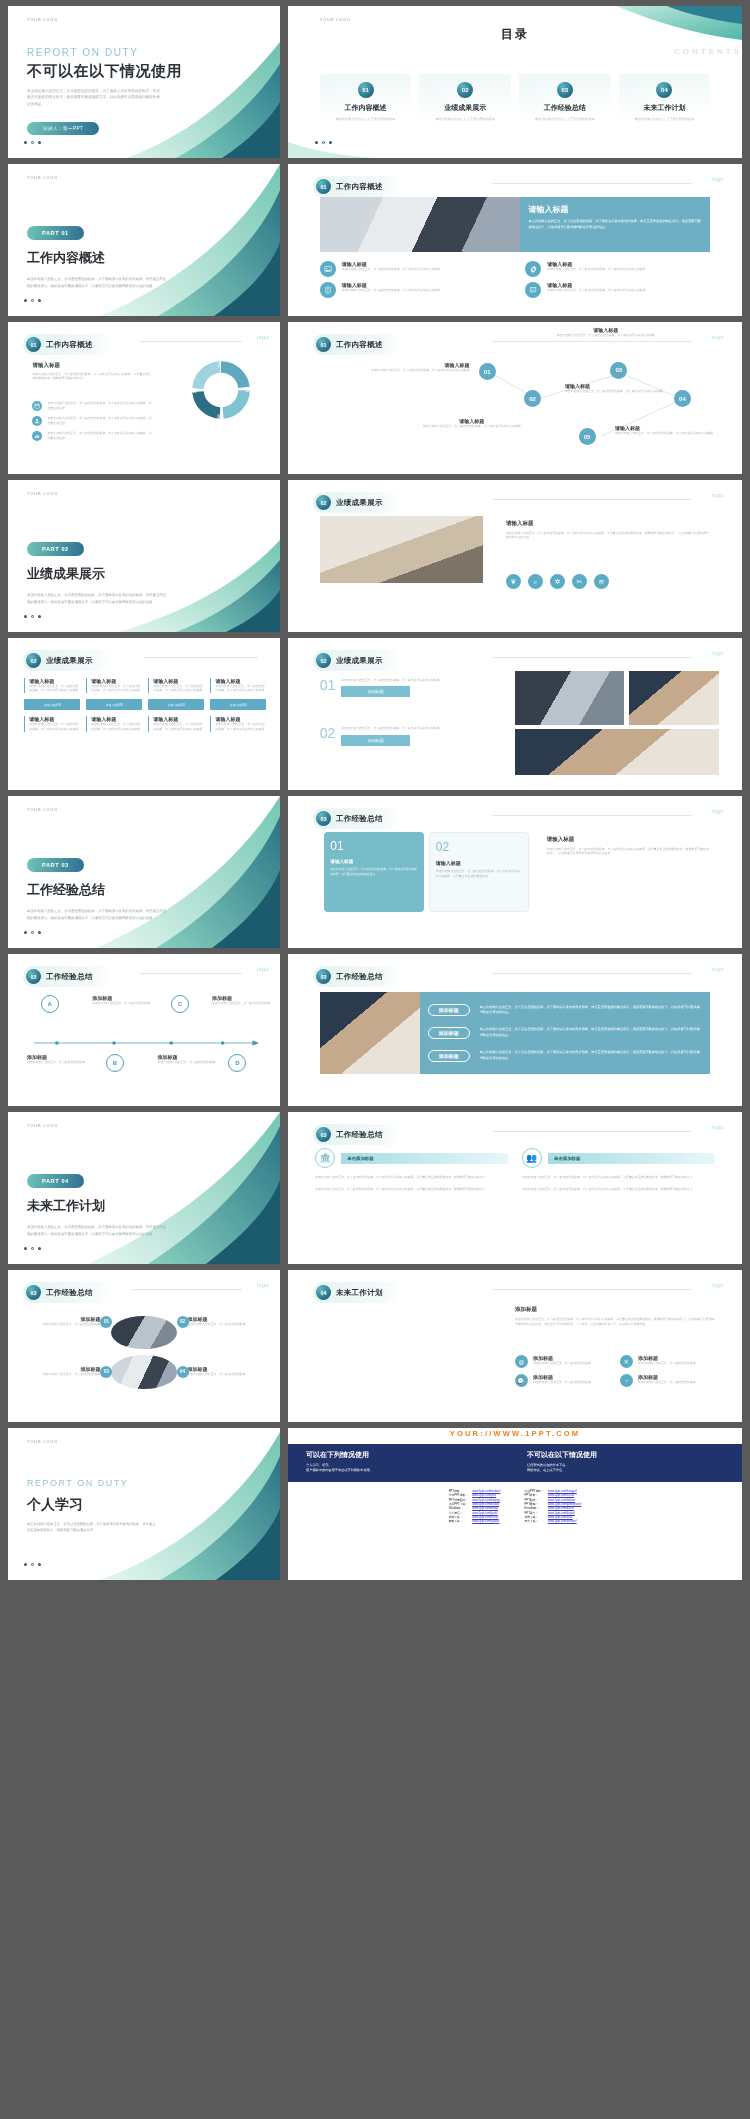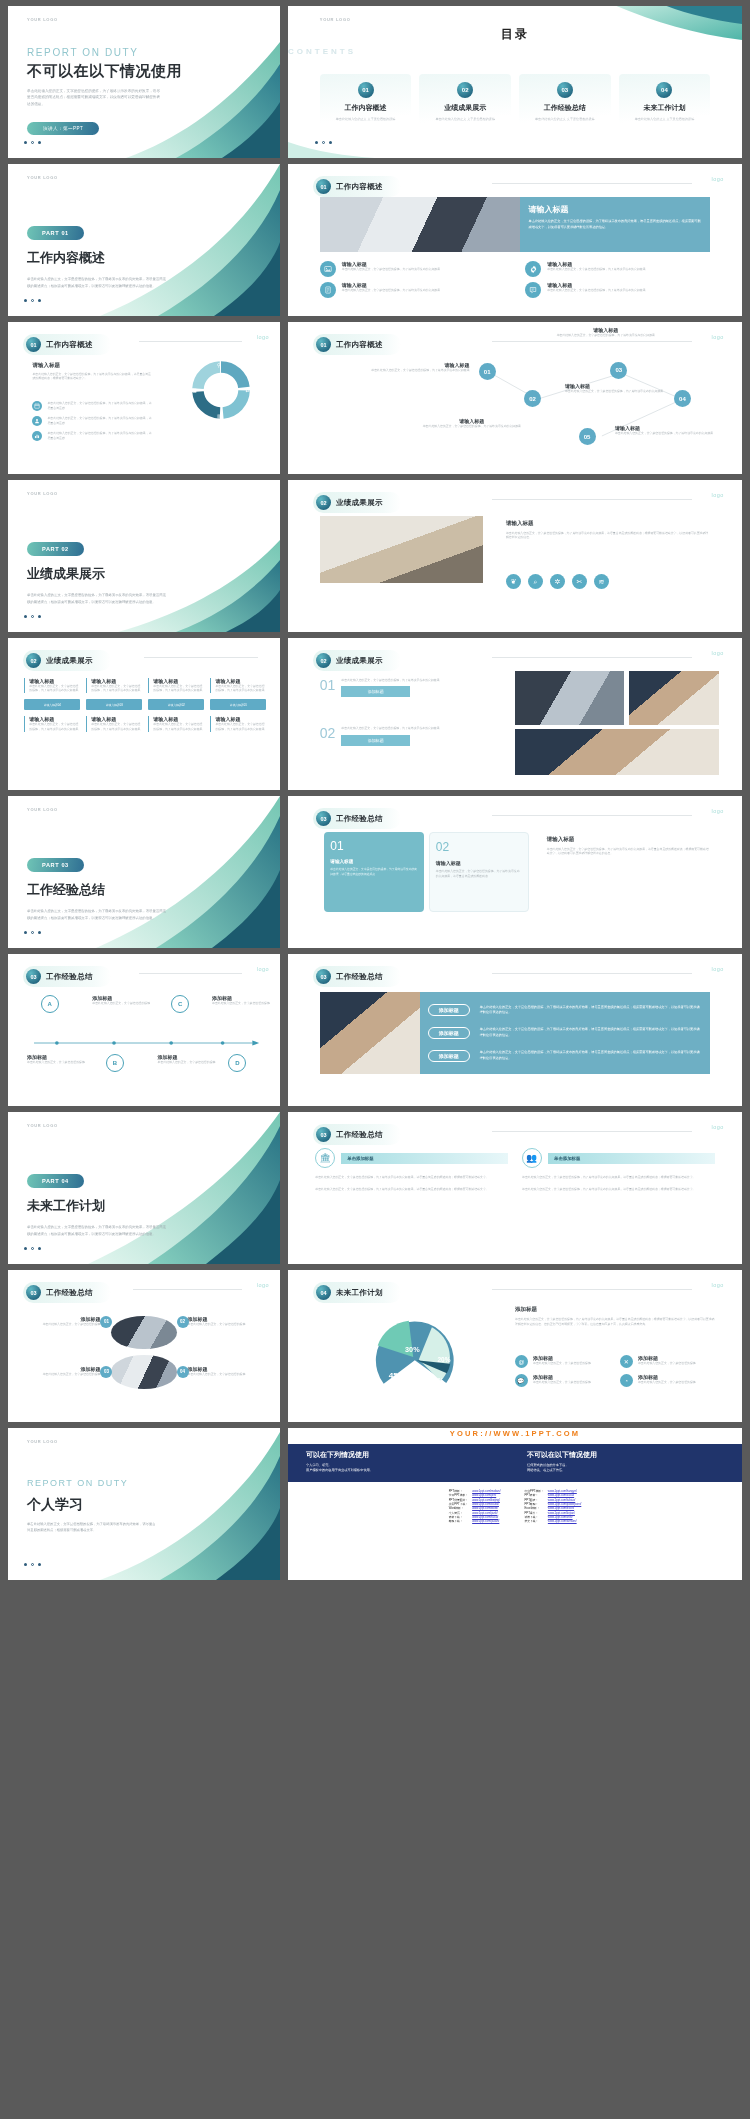--- a/index.html
+++ b/index.html
@@ -46,21 +46,21 @@
               background:linear-gradient(100deg,#6fc4b6,#2f6f93); color:#fff; font-size:4.6px;
               letter-spacing:.4px; }
 
   
   .sw { position:absolute; inset:0; }
   .sw svg { width:100%; height:100%; display:block; }
 
   
   .toc-title { position:absolute; left:0; right:0; top:13%; text-align:center;
                font-size:12px; font-weight:800; color:#222; letter-spacing:2px; }
-  .toc-sub { position:absolute; left:0; right:0; top:27%; text-align:left;
+  .toc-sub { position:absolute; left:0; right:0; top:27%; text-align:right;
              font-size:8px; letter-spacing:3px; color:#d7e7ea; font-weight:700; }
   .toc-cards { position:absolute; left:7%; right:7%; top:45%; display:flex; gap:8px; }
   .toc-card { flex:1; background:linear-gradient(175deg,#eef8f7,#ffffff 75%); border-radius:4px;
               padding:8px 4px 10px; text-align:center; }
   .toc-badge { width:16px; height:16px; border-radius:50%; margin:0 auto 5px;
                background:radial-gradient(circle at 33% 27%,#5cb5c3,#1b5c78 88%);
                color:#fff; font-size:6px; font-weight:700;
                display:flex; align-items:center; justify-content:center; }
   .toc-h { font-size:7px; font-weight:800; color:#2b3136; margin-bottom:4px; }
   .toc-p { font-size:3.1px; line-height:1.6; color:#b4bbc0; }
@@ -756,36 +756,20 @@
   </div>
 
   <div class="slide">
     <div class="sec-head">
       <span class="sec-num">04</span>
       <span class="sec-title">未来工作计划</span>
     </div>
     <div class="sec-rule"></div>
     <div class="logo-tr">logo</div>
 
-    <div style="position:absolute;left:8%;top:26%;width:40%;height:64%;">
-      <svg viewBox="0 0 120 120" style="width:100%;height:100%;">
-
-        <path d="M60 62 L60 14 A48 48 0 1 0 106 76 Z" fill="#4f93b0" transform="rotate(126 60 62)"></path>
-
-        <path d="M58 58 L58 12 A46 46 0 0 1 99 39 Z" fill="#6fcab5" transform="rotate(-72 58 58)"></path>
-
-        <path d="M65 61 L65 18 A43 43 0 0 1 100 76 Z" fill="#d6f0e8" transform="rotate(22 65 61)"></path>
-
-        <path d="M62 62 L62 20 A42 42 0 0 1 74 23 Z" fill="#1f5a70" transform="rotate(96 62 62)"></path>
-        <text x="48" y="52" fill="#fff" font-size="9" font-weight="700" font-family="Liberation Sans, sans-serif">30%</text>
-        <text x="88" y="64" fill="#fff" font-size="8" font-weight="700" font-family="Liberation Sans, sans-serif">20%</text>
-        <text x="28" y="84" fill="#fff" font-size="10" font-weight="700" font-family="Liberation Sans, sans-serif">45%</text>
-        <text x="84" y="90" fill="#fff" font-size="8" font-weight="700" font-family="Liberation Sans, sans-serif">5%</text>
-      </svg>
-    </div>
 
     <div style="position:absolute;left:50%;right:6%;top:24%;">
       <div class="mini-title" style="font-size:5.5px;">添加标题</div>
       <div class="mini-p" style="margin-top:4px;">单击此处输入您的正文，文字是您思想的提炼，为了最终演示发布的良好效果，请尽量言简意赅的阐述观点；根据需要可删减增或文字，以便观者可以更准确理解您所表达的信息。您的正文已经简明扼要，字字珠玑，但信息量却应是丰富，认真阅读后倍感充实。</div>
     </div>
 
     <div style="position:absolute;left:50%;right:6%;top:56%;display:grid;grid-template-columns:1fr 1fr;gap:6px 10px;">
       <div style="display:flex;gap:5px;align-items:flex-start;">
         <span class="circ-icon" style="width:13px;height:13px;flex:0 0 13px;font-size:6px;">@</span>
         <div>

